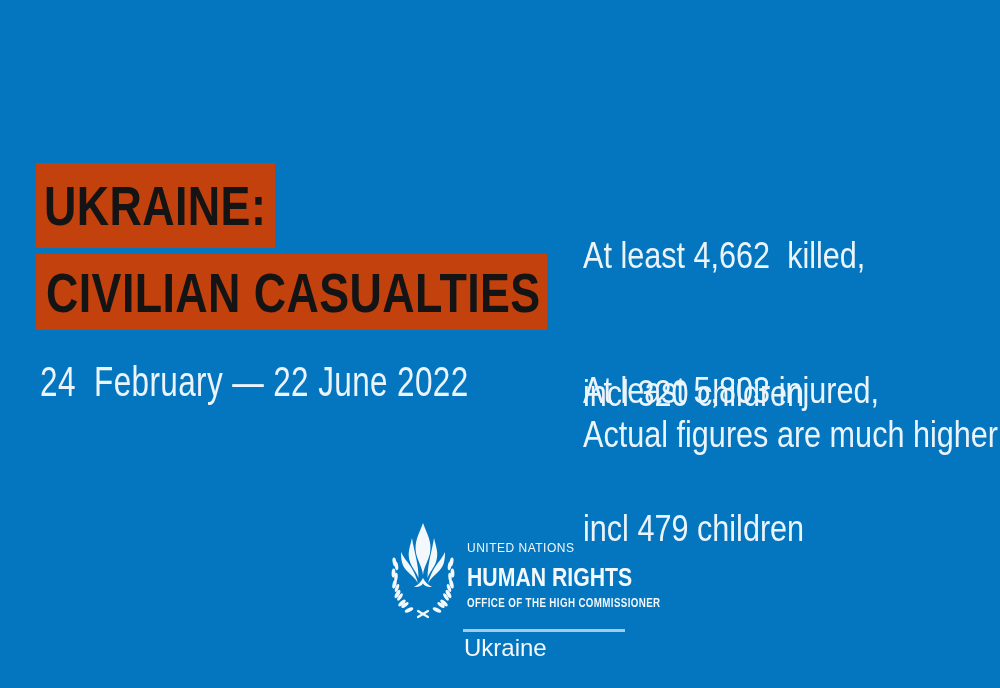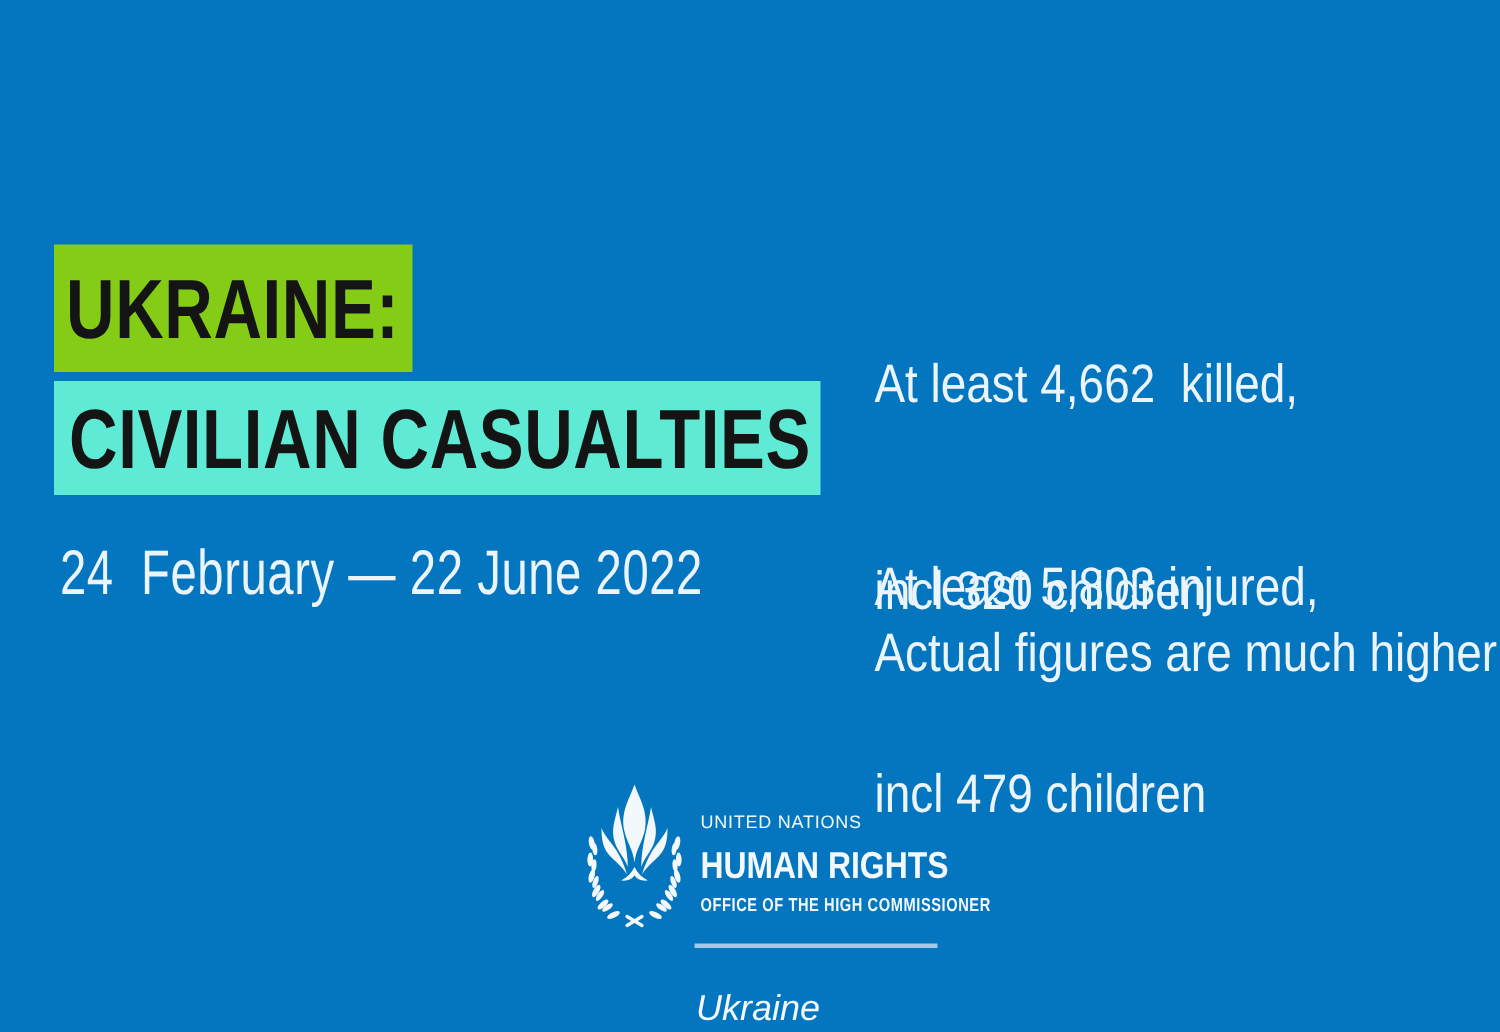--- a/index.html
+++ b/index.html
@@ -13,25 +13,25 @@
   }
 
   
   .title-box {
     position: absolute;
     display: flex; align-items: center;
     overflow: visible;
   }
   .title-box-1 {
     left: 36px; top: 163px; width: 239px; height: 85px;
-    background: #84cc16; padding-left: 8px;
+    background: #c2410c; padding-left: 8px;
   }
   .title-box-2 {
     left: 36px; top: 254px; width: 511px; height: 76px;
-    background: #5eead4; padding-left: 10px;
+    background: #c2410c; padding-left: 10px;
   }
   .title-text {
     display: inline-block;
     font-size: 56px; font-weight: bold; color: #141414;
     letter-spacing: 0.5px; white-space: pre;
     transform: scaleX(0.80); transform-origin: left center;
   }
 
   .date-range {
     position: absolute; left: 40px; top: 358px;
@@ -63,21 +63,21 @@
   }
   .logo-ohc {
     left: 467px; top: 596px; font-size: 12.5px; font-weight: bold; letter-spacing: 0.5px;
     transform: scaleX(0.78); transform-origin: left top;
   }
   .logo-sep {
     position: absolute; left: 463px; top: 629px; width: 162px; height: 2.5px;
     background: #A6C9E6;
   }
   .logo-country {
-    left: 464px; top: 659px; font-size: 24px; font-style: italic;
+    left: 464px; top: 634px; font-size: 24px; 
   }
 </style>
 </head>
 <body>
 
 <div class="canvas">
 
   <div class="title-box title-box-1">
     <span class="title-text">UKRAINE:</span>
   </div>

